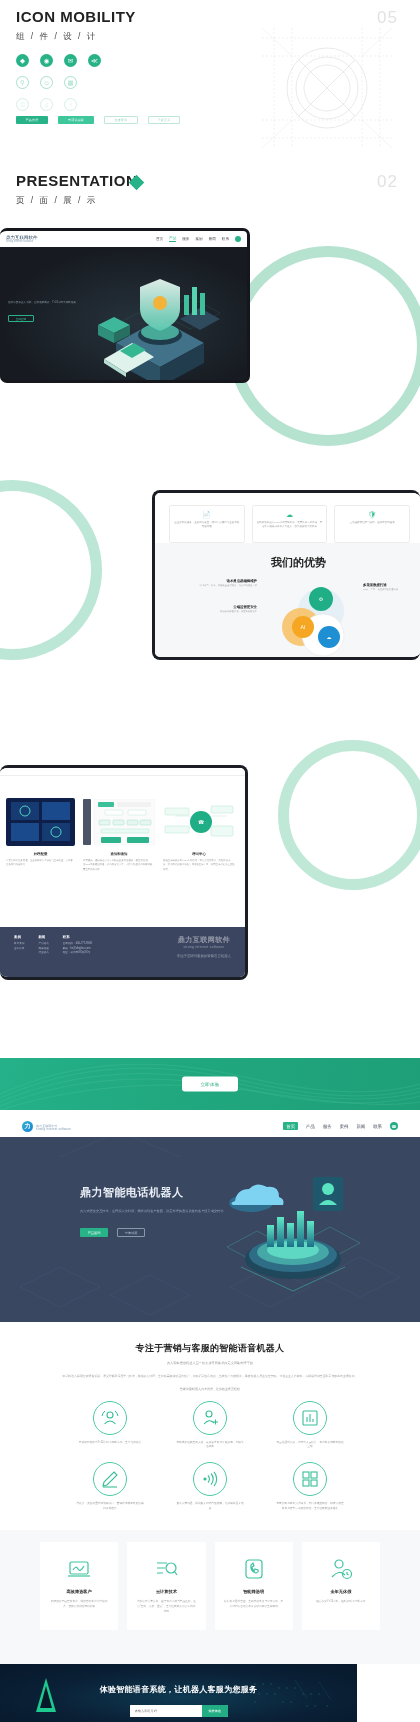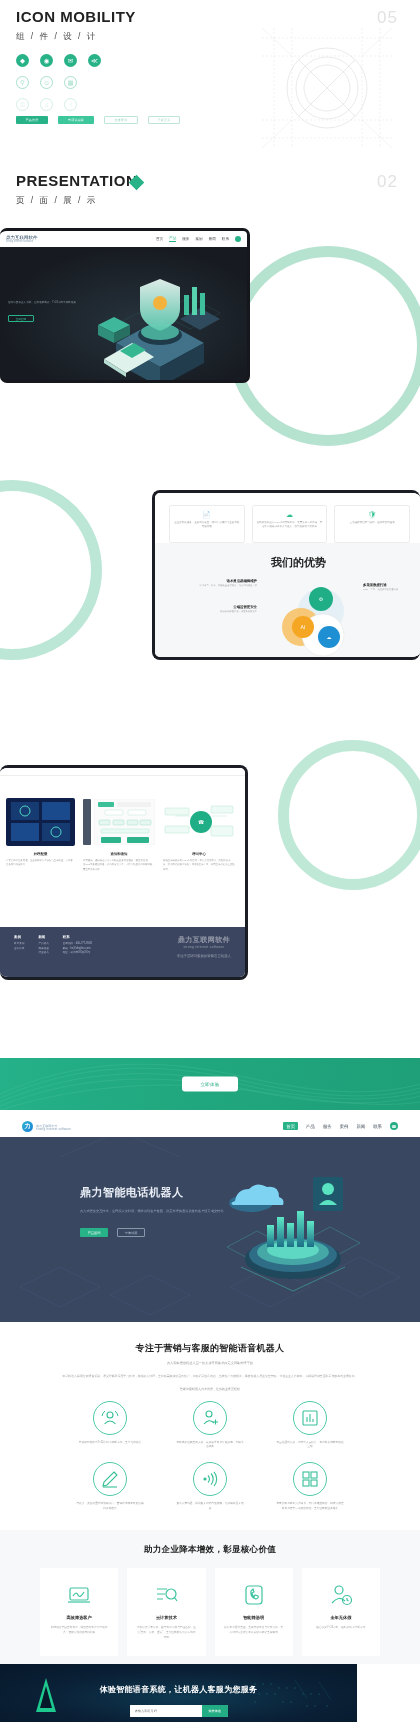--- a/index.html
+++ b/index.html
@@ -645,21 +645,20 @@
           <rect x="3" y="11" width="6" height="6"></rect>
             <rect x="11" y="11" width="6" height="6"></rect>
         </svg>
       </div>
       <p>丰富的客户标签分类体系，支持多维度筛选，精准分层意向客户便于二次跟进转化，全方位赋能业务增长</p>
     </div>
   </div>
 </div>
 
 <div class="abs" id="value">
-  <div class="v-h">助力企业降本增效，彰显核心价值</div>
   <div class="v-row">
 
     <div class="v-card">
       <div class="v-ic">
         <svg width="24" height="24" viewBox="0 0 24 24" fill="none" stroke="#3ec3a0" stroke-width="1.2">
           <rect x="3" y="5" width="18" height="12" rx="1.5"></rect>
           <path d="M6 13 q3-5 5-1 q2 4 6-3"></path>
             <path d="M1 19 H23"></path>
         </svg>
       </div>

